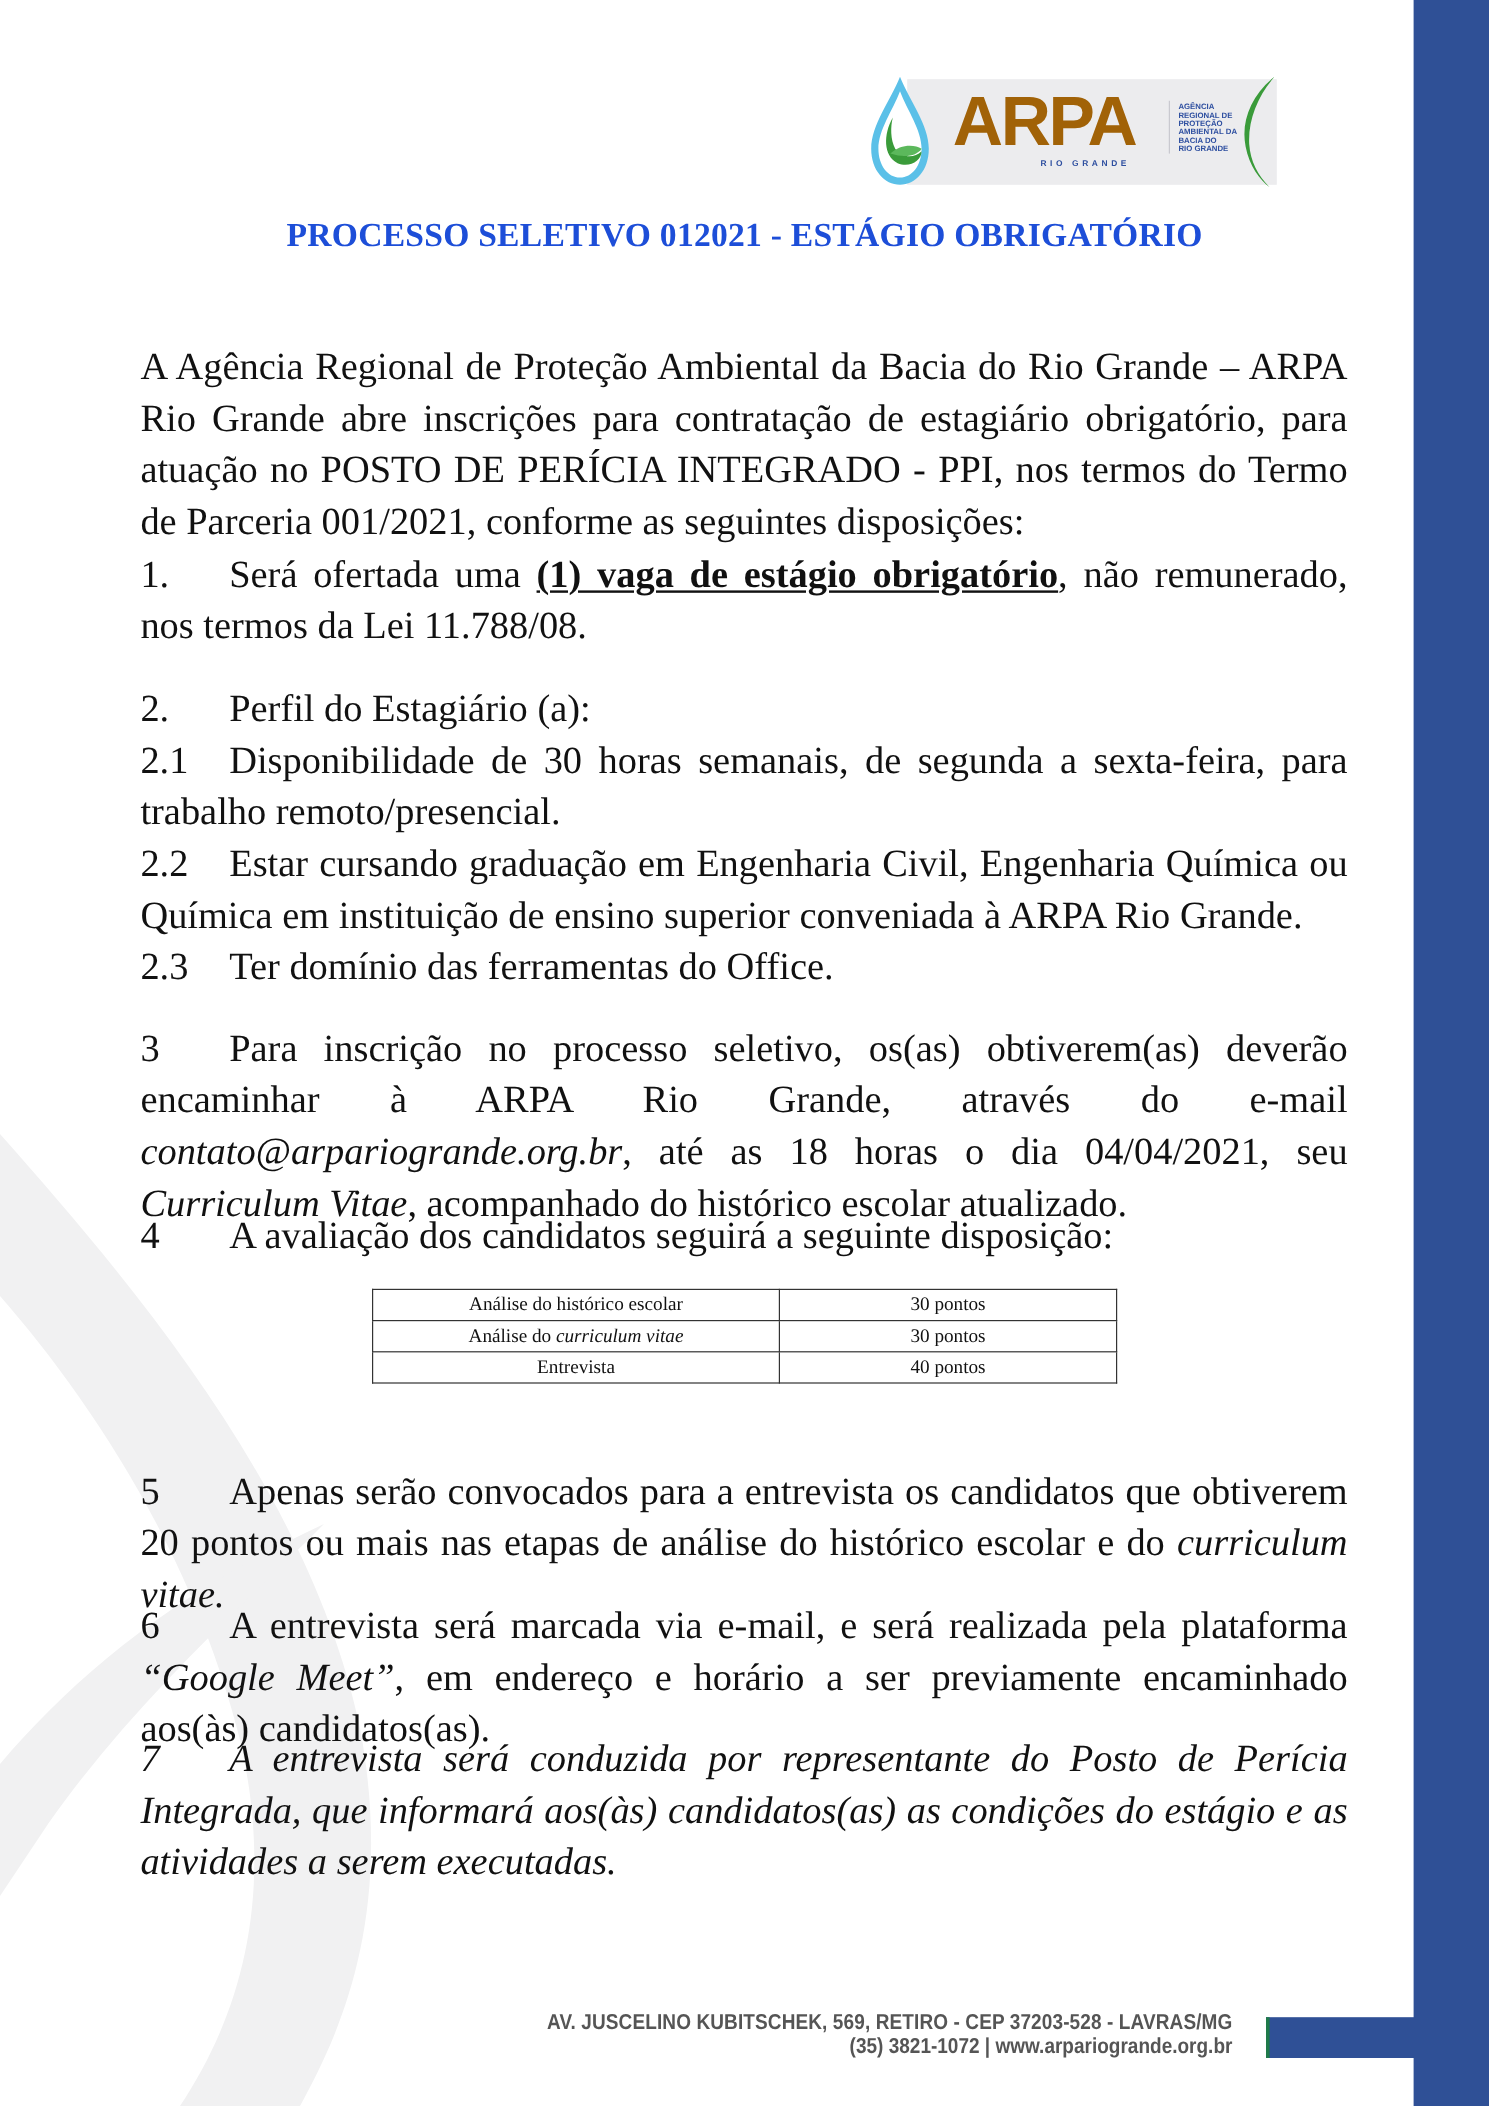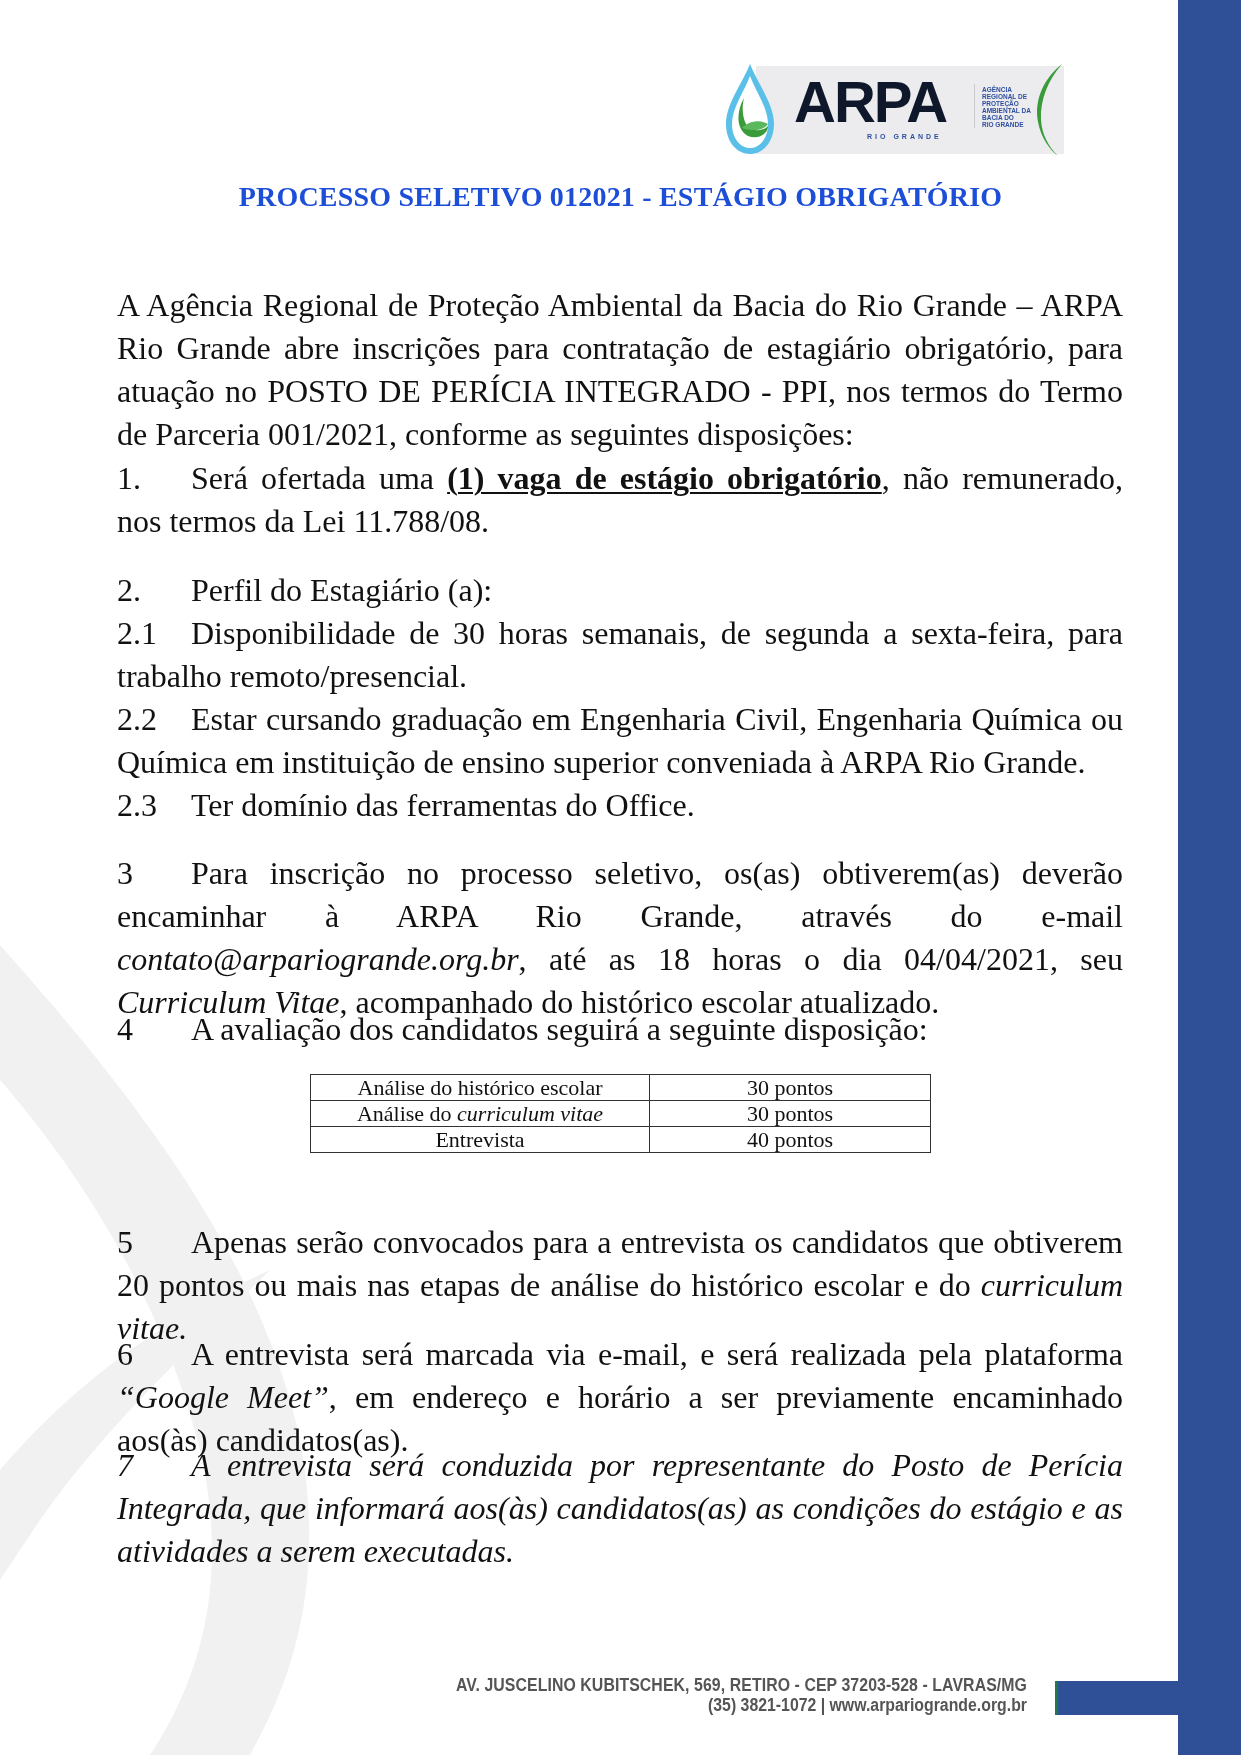--- a/index.html
+++ b/index.html
@@ -10,40 +10,40 @@
       color: #111111;
     }
     .right-bar { position: absolute; left: 1178px; top: 0; width: 63px; height: 1755px; background: #2f5096; }
     .footer-bar { position: absolute; left: 1055px; top: 1681px; width: 125px; height: 34px; background: #2f5096; border-left: 3px solid #1f7a4a; box-sizing: border-box; }
     .watermark { position: absolute; left: 0; top: 0; width: 1241px; height: 1755px; pointer-events: none; }
 
     
     .logo { position: absolute; left: 722px; top: 62px; width: 346px; height: 96px; }
     .logo-box { position: absolute; left: 34px; top: 4px; width: 308px; height: 88px; background: #ececee; }
     .logo-drop { position: absolute; left: 0; top: 0; }
-    .logo-word { position: absolute; left: 72px; top: 10px; font-family: "Liberation Sans", "DejaVu Sans", sans-serif; font-weight: bold; font-size: 58px; letter-spacing: -2px; color: #0f172a; line-height: 60px; }
+    .logo-word { position: absolute; left: 72px; top: 10px; font-family: "Liberation Sans", "DejaVu Sans", sans-serif; font-weight: bold; font-size: 58px; letter-spacing: -2px; color: #a16207; line-height: 60px; }
     .logo-sub { position: absolute; left: 145px; top: 71px; font-family: "Liberation Sans", "DejaVu Sans", sans-serif; font-weight: bold; font-size: 7px; letter-spacing: 3px; color: #2e4fa0; }
     .logo-sep { position: absolute; left: 252px; top: 22px; width: 1px; height: 44px; background: #c9c9cf; }
     .logo-agency { position: absolute; left: 260px; top: 24px; font-family: "Liberation Sans", "DejaVu Sans", sans-serif; font-weight: bold; font-size: 6.5px; line-height: 7px; color: #2e4fa0; text-align: left; }
     .logo-arc { position: absolute; left: 300px; top: 0; }
 
     .title {
       position: absolute; left: 0; width: 1241px; top: 181px; text-align: center;
       font-family: "Liberation Serif", "DejaVu Serif", serif; font-weight: bold; font-size: 28px;
       color: #1d4ed8; letter-spacing: 0.2px;
     }
 
     .p { position: absolute; left: 117px; width: 1006px; font-size: 32px; line-height: 43px; text-align: justify; text-align-last: left; }
     .p .num { display: inline-block; width: 74px; }
     .p i { font-style: italic; }
     .p b.ul { font-weight: bold; text-decoration: underline; text-decoration-thickness: 2px; text-underline-offset: 3px; font-family: Liberation Serif, serif; }
 
     table.score {
       position: absolute; left: 310px; top: 1074px; width: 621px; border-collapse: collapse;
-      font-size: 22px; line-height: 24px;
+      font-size: 16px; line-height: 24px;
     }
     table.score td { border: 1.5px solid #333; text-align: center; padding: 1px 4px 0 4px; height: 24px; }
     table.score td.c1 { width: 330px; }
 
     .footer { position: absolute; right: 214px; top: 1675px; text-align: right; font-family: "Liberation Sans", "DejaVu Sans", sans-serif; font-size: 18px; line-height: 20px; color: #555; font-weight: bold; }
     .footer .l1 { letter-spacing: 0.1px; transform: scaleX(0.88); transform-origin: right; display: block; }
     .footer .l2 { display: block; transform: scaleX(0.88); transform-origin: right; }
   </style>
 </head>
 <body>

